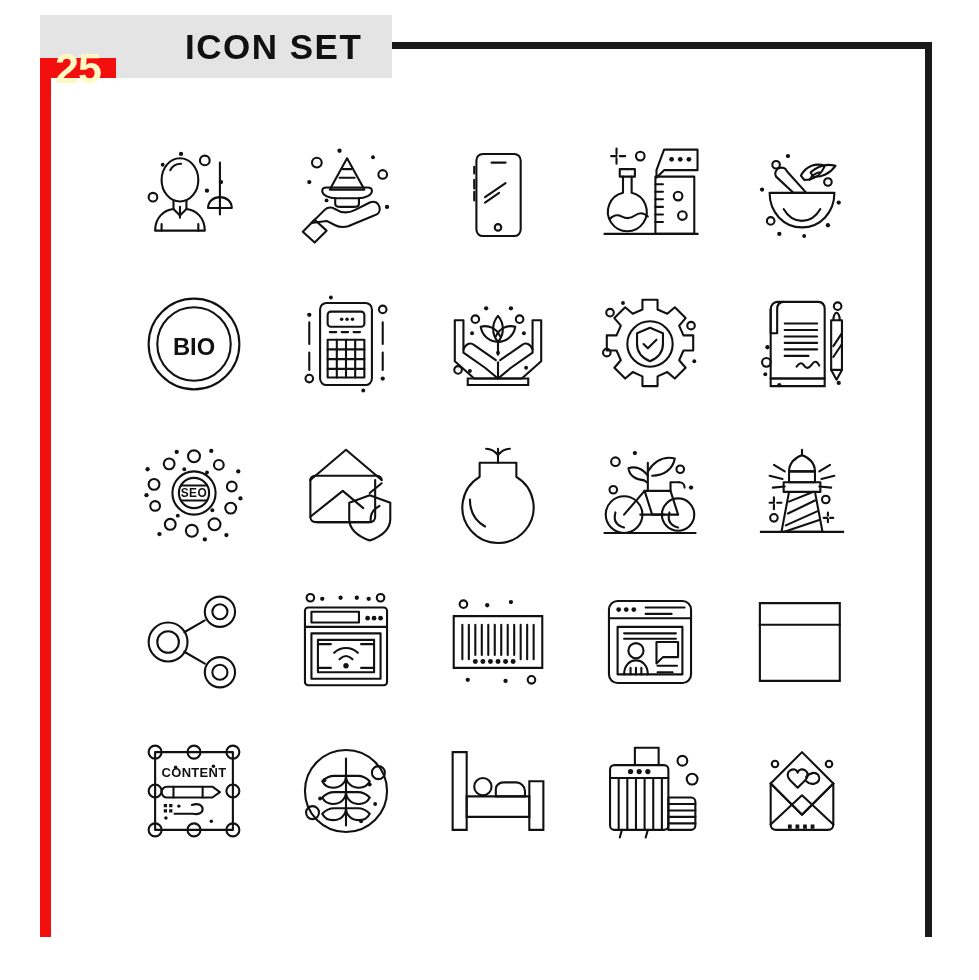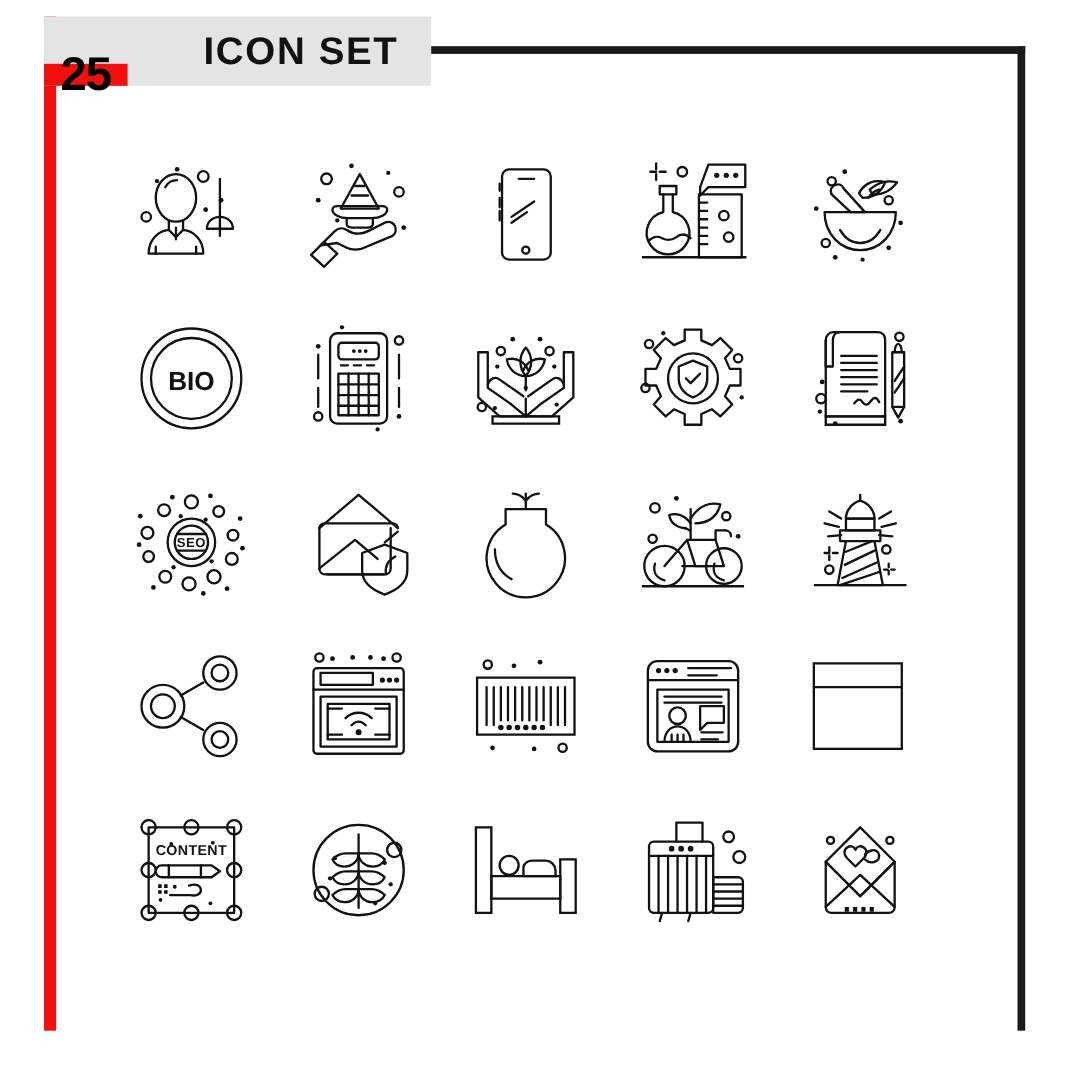--- a/index.html
+++ b/index.html
@@ -45,21 +45,21 @@
     left: 40px;
     top: 15px;
     height: 63px;
     background: #e4e4e4;
     display: flex;
     align-items: stretch;
     padding-right: 30px;
   }
   #count-badge {
     background: #f40f0f;
-    color: #000000;
+    color: #fef9c3;
     width: 76px;
     display: flex;
     align-items: center;
     justify-content: center;
     font-size: 43px;
     font-weight: bold;
     letter-spacing: -1px;
     line-height: 1;
     margin-top: 43px;
   }
@@ -71,21 +71,21 @@
     font-weight: bold;
     letter-spacing: 1.5px;
     color: #111111;
     text-transform: uppercase;
     margin-left: 39px;
   }
 
   
   #icon-grid {
     position: absolute;
-    left: 98px;
+    left: 118px;
     top: 120px;
     width: 760px;
     display: grid;
     grid-template-columns: repeat(5, 152px);
     grid-template-rows: repeat(5, 149px);
   }
   .icon-cell {
     display: flex;
     align-items: center;
     justify-content: center;

